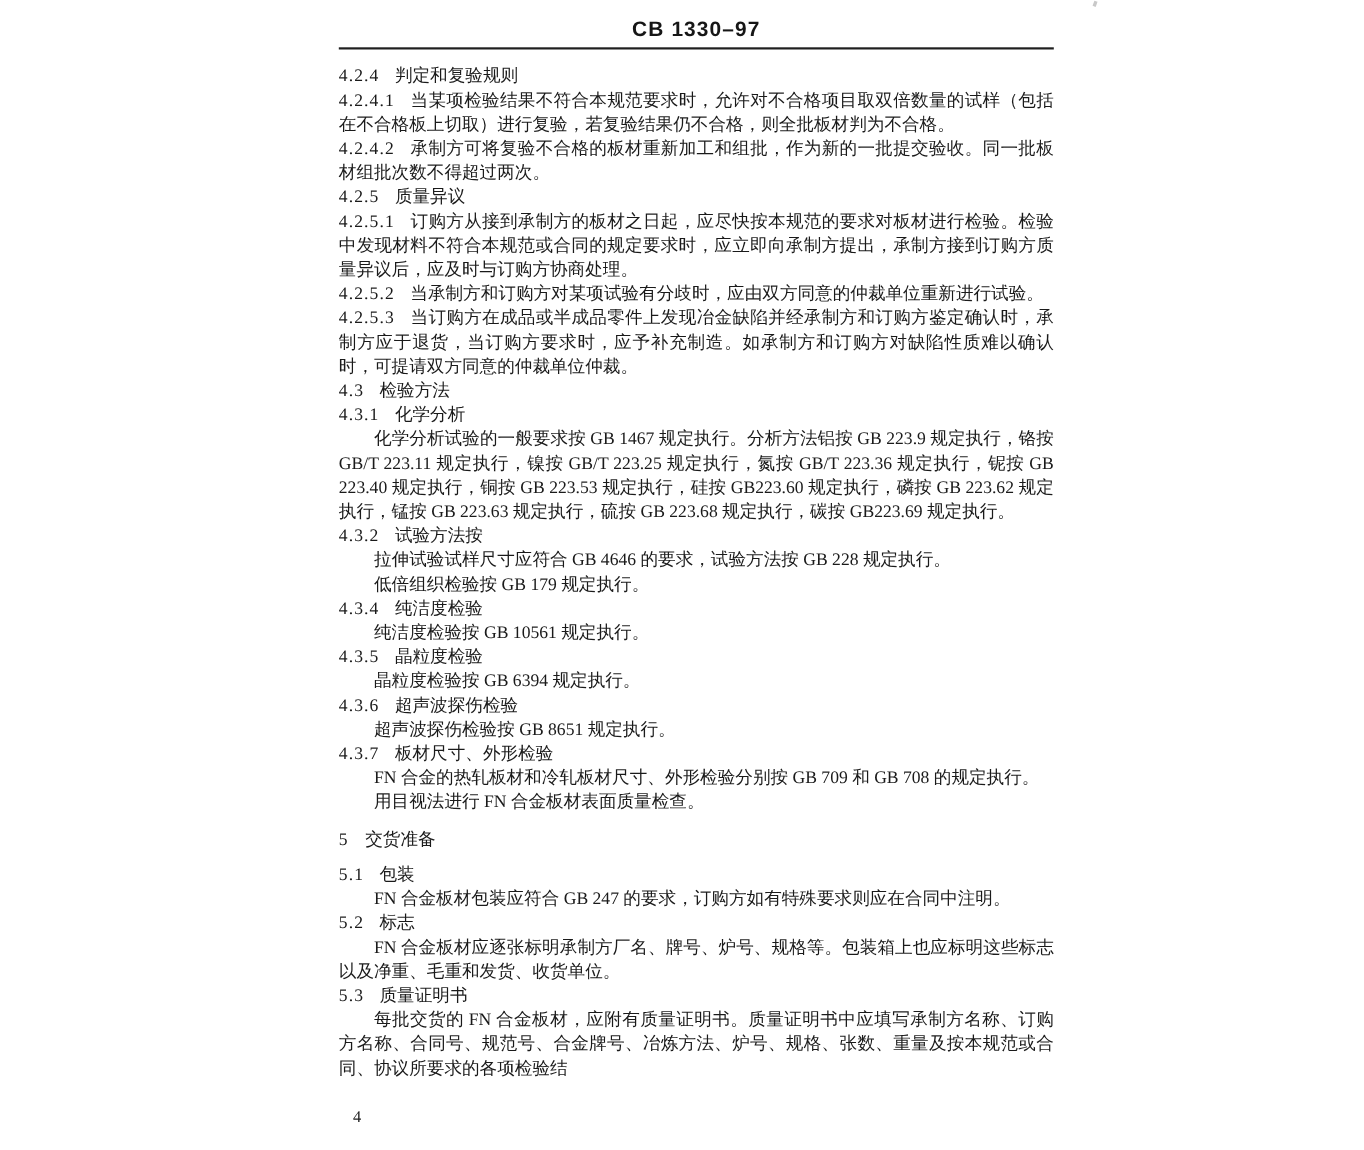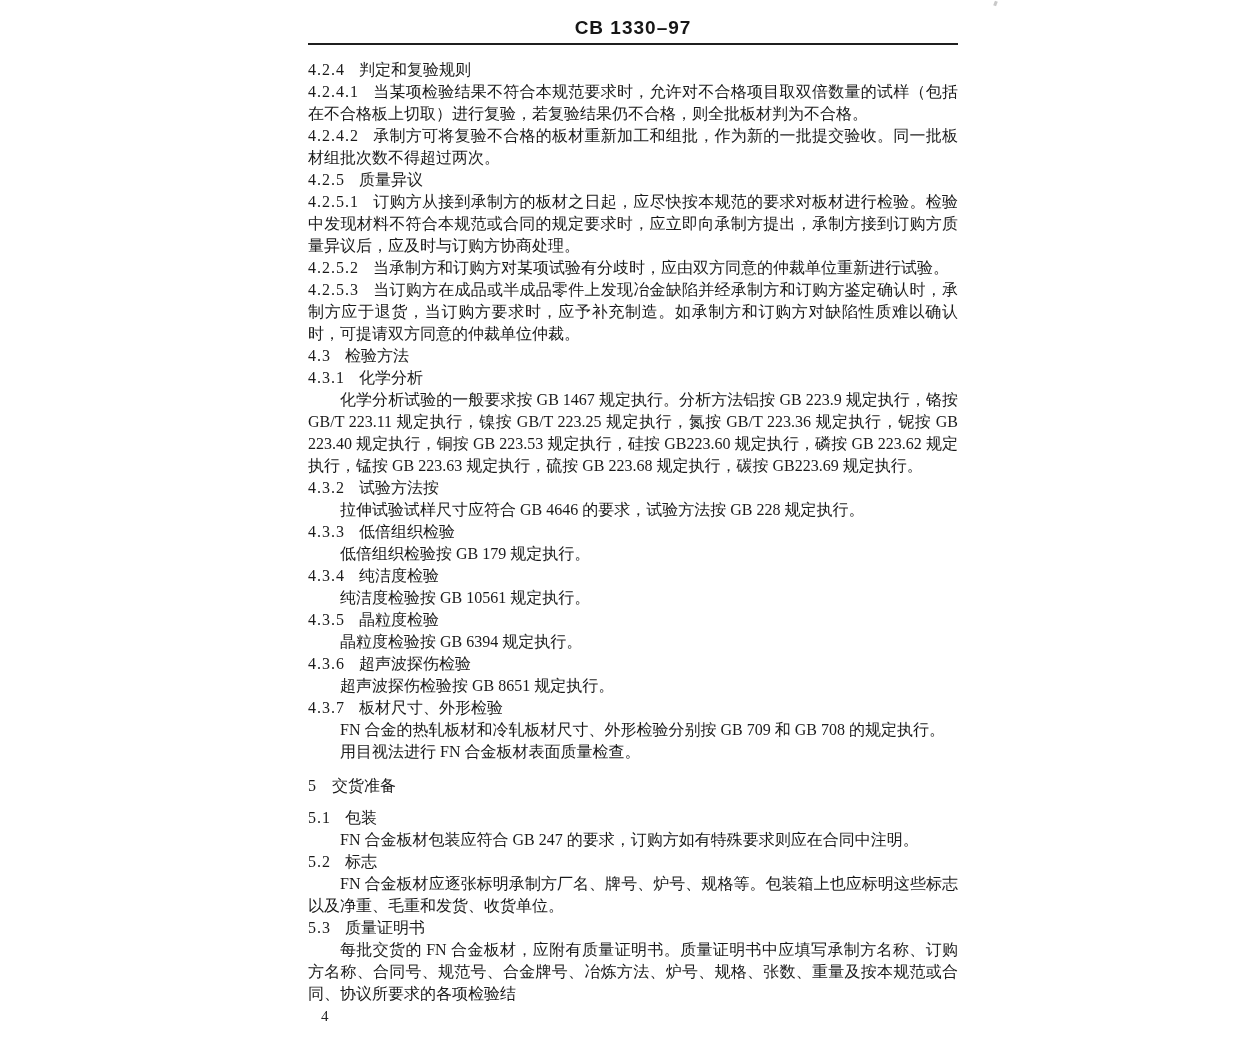--- a/index.html
+++ b/index.html
@@ -81,21 +81,20 @@
         <p class="clause"><span class="num">4.2.4.2</span><span>承制方可将复验不合格的板材重新加工和组批，作为新的一批提交验收。同一批板材组批次数不得超过两次。</span></p>
         <p class="clause"><span class="num">4.2.5</span><span>质量异议</span></p>
         <p class="clause"><span class="num">4.2.5.1</span><span>订购方从接到承制方的板材之日起，应尽快按本规范的要求对板材进行检验。检验中发现材料不符合本规范或合同的规定要求时，应立即向承制方提出，承制方接到订购方质量异议后，应及时与订购方协商处理。</span></p>
         <p class="clause"><span class="num">4.2.5.2</span><span>当承制方和订购方对某项试验有分歧时，应由双方同意的仲裁单位重新进行试验。</span></p>
         <p class="clause"><span class="num">4.2.5.3</span><span>当订购方在成品或半成品零件上发现冶金缺陷并经承制方和订购方鉴定确认时，承制方应于退货，当订购方要求时，应予补充制造。如承制方和订购方对缺陷性质难以确认时，可提请双方同意的仲裁单位仲裁。</span></p>
         <p class="clause"><span class="num">4.3</span><span>检验方法</span></p>
         <p class="clause"><span class="num">4.3.1</span><span>化学分析</span></p>
         <p class="para">化学分析试验的一般要求按 GB 1467 规定执行。分析方法铝按 GB 223.9 规定执行，铬按 GB/T 223.11 规定执行，镍按 GB/T 223.25 规定执行，氮按 GB/T 223.36 规定执行，铌按 GB 223.40 规定执行，铜按 GB 223.53 规定执行，硅按 GB223.60 规定执行，磷按 GB 223.62 规定执行，锰按 GB 223.63 规定执行，硫按 GB 223.68 规定执行，碳按 GB223.69 规定执行。</p>
         <p class="clause"><span class="num">4.3.2</span><span>试验方法按</span></p>
         <p class="para">拉伸试验试样尺寸应符合 GB 4646 的要求，试验方法按 GB 228 规定执行。</p>
-        <p class="clause"><span class="num">4.3.3</span><span>低倍组织检验</span></p>
         <p class="para">低倍组织检验按 GB 179 规定执行。</p>
         <p class="clause"><span class="num">4.3.4</span><span>纯洁度检验</span></p>
         <p class="para">纯洁度检验按 GB 10561 规定执行。</p>
         <p class="clause"><span class="num">4.3.5</span><span>晶粒度检验</span></p>
         <p class="para">晶粒度检验按 GB 6394 规定执行。</p>
         <p class="clause"><span class="num">4.3.6</span><span>超声波探伤检验</span></p>
         <p class="para">超声波探伤检验按 GB 8651 规定执行。</p>
         <p class="clause"><span class="num">4.3.7</span><span>板材尺寸、外形检验</span></p>
         <p class="para">FN 合金的热轧板材和冷轧板材尺寸、外形检验分别按 GB 709 和 GB 708 的规定执行。</p>
         <p class="para">用目视法进行 FN 合金板材表面质量检查。</p>

